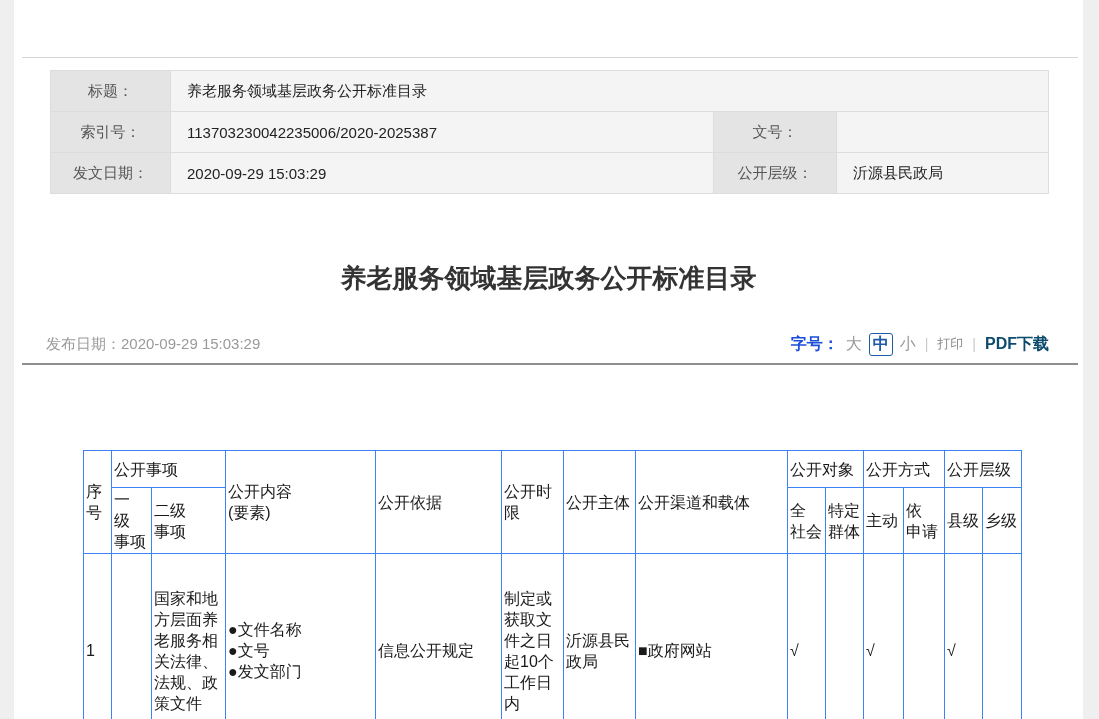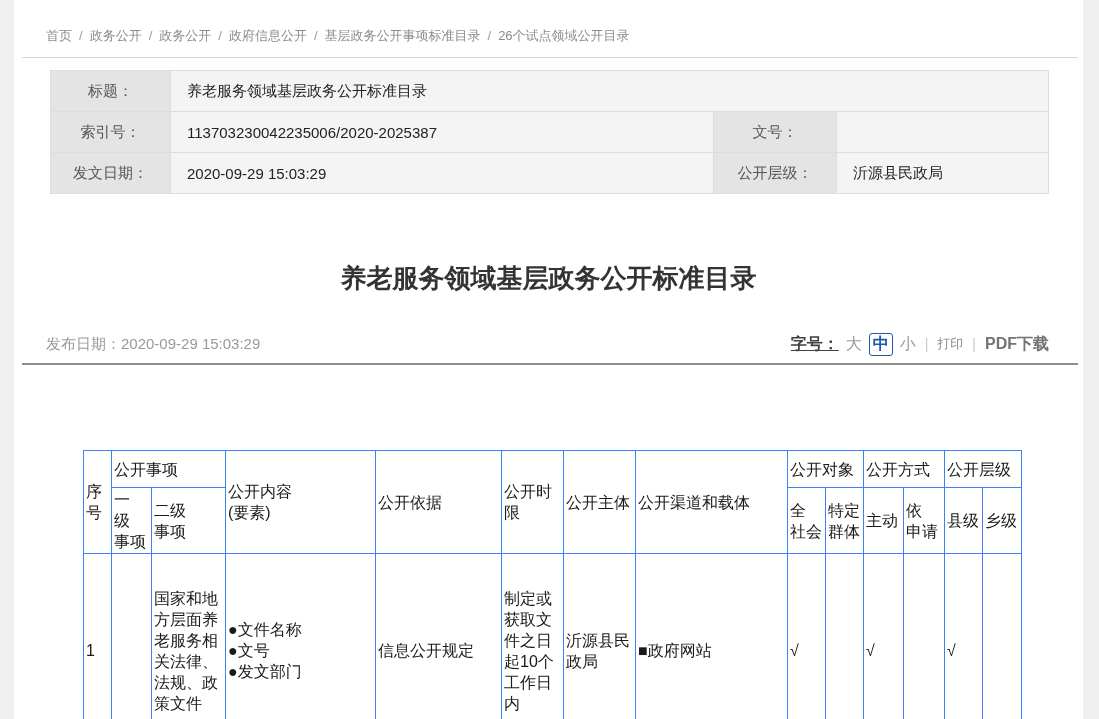--- a/index.html
+++ b/index.html
@@ -20,47 +20,44 @@
   .meta-table td.mlabel { background:#e4e4e4; color:#555; text-align:center; }
   .meta-table td.mvalue { background:#f4f4f4; color:#222; text-align:left; padding-left:16px; }
 
   
   .doc-title { position:absolute; left:0; right:0; top:261px; text-align:center;
                font-size:26px; font-weight:bold; color:#333; }
   .date-row { position:absolute; left:32px; right:34px; top:324px; height:24px;
               display:flex; justify-content:space-between; align-items:center;margin-top:8px; }
   .pub-date { font-size:15px; color:#9a9a9a; }
   .tools { font-size:16px; color:#333; display:flex; align-items:center; gap:7px; }
-  .fs-label { font-weight:bold; color:#404040;text-decoration:underline; }
+  .fs-label { font-weight:bold; color:#1d4ed8; }
   .fs-opt { color:#999; text-decoration:none; cursor:pointer; }
   .fs-active { color:#1e5aa8; border:1px solid #1e5aa8; border-radius:3px;
                padding:0 3px; font-weight:bold; background:#fff; }
   .vsep { color:#c9c9c9; font-size:14px; margin:0 2px; }
   .print-link { color:#8a8a8a; text-decoration:none; font-size:13px; cursor:pointer; }
-  .pdf-link { color:#737373; text-decoration:none; font-weight:bold; cursor:pointer; }
+  .pdf-link { color:#0c4a6e; text-decoration:none; font-weight:bold; cursor:pointer; }
   .divider2 { position:absolute; left:8px; right:5px; top:363px; border-top:2px solid #8e8e8e; }
 
   
   .main-table { position:absolute; left:69px; top:450px; width:938px; border-collapse:collapse;
                 table-layout:fixed; font-size:16px; color:#1a1a1a; }
   .main-table th, .main-table td { border:1px solid #3b82f6; vertical-align:middle;
                 text-align:left; font-weight:normal; padding:1px 2px; line-height:21px;
                 white-space:pre-line; word-break:break-all; overflow:hidden; }
   .main-table tr.h1 { height:37px; }
   .main-table tr.h2 { height:65px; }
   .main-table tr.data-row { height:194px; }
 </style>
 </head>
 <body>
 
 <div class="card">
 
-  <nav class="breadcrumb">
-    <a>首页</a><span class="sep">/</span><a>政务公开</a><span class="sep">/</span><a>政务公开</a><span class="sep">/</span><a>政府信息公开</a><span class="sep">/</span><a>基层政务公开事项标准目录</a><span class="sep">/</span><a>26个试点领域公开目录</a>
-  </nav>
   <div class="divider1"></div>
 
   <table class="meta-table">
     <colgroup>
         <col style="width:120px">
         <col style="width:543px">
         <col style="width:123px">
         <col style="width:212px">
       </colgroup>
     <tbody>

